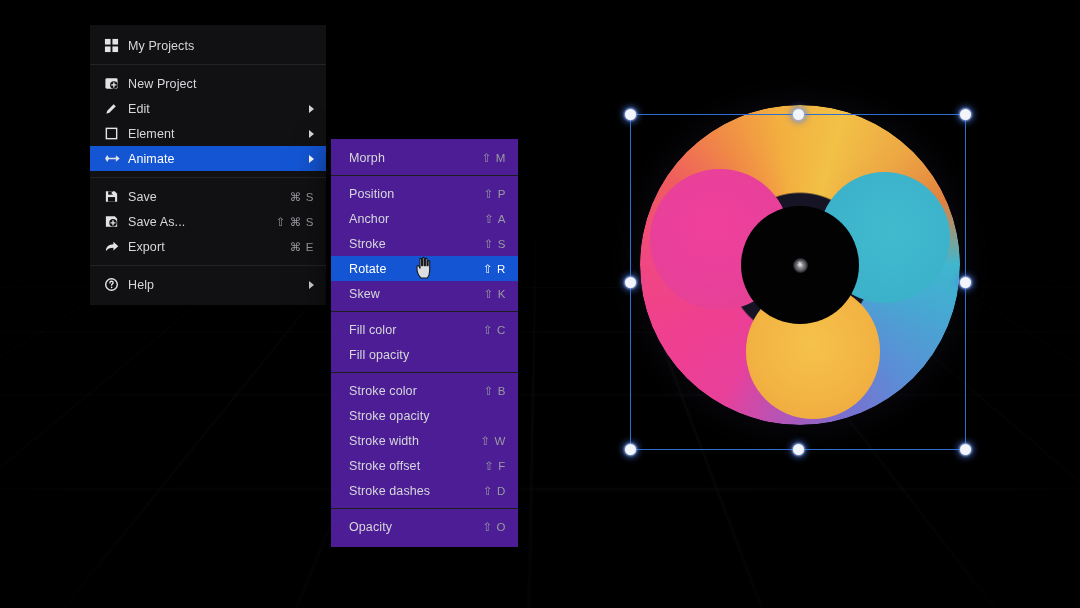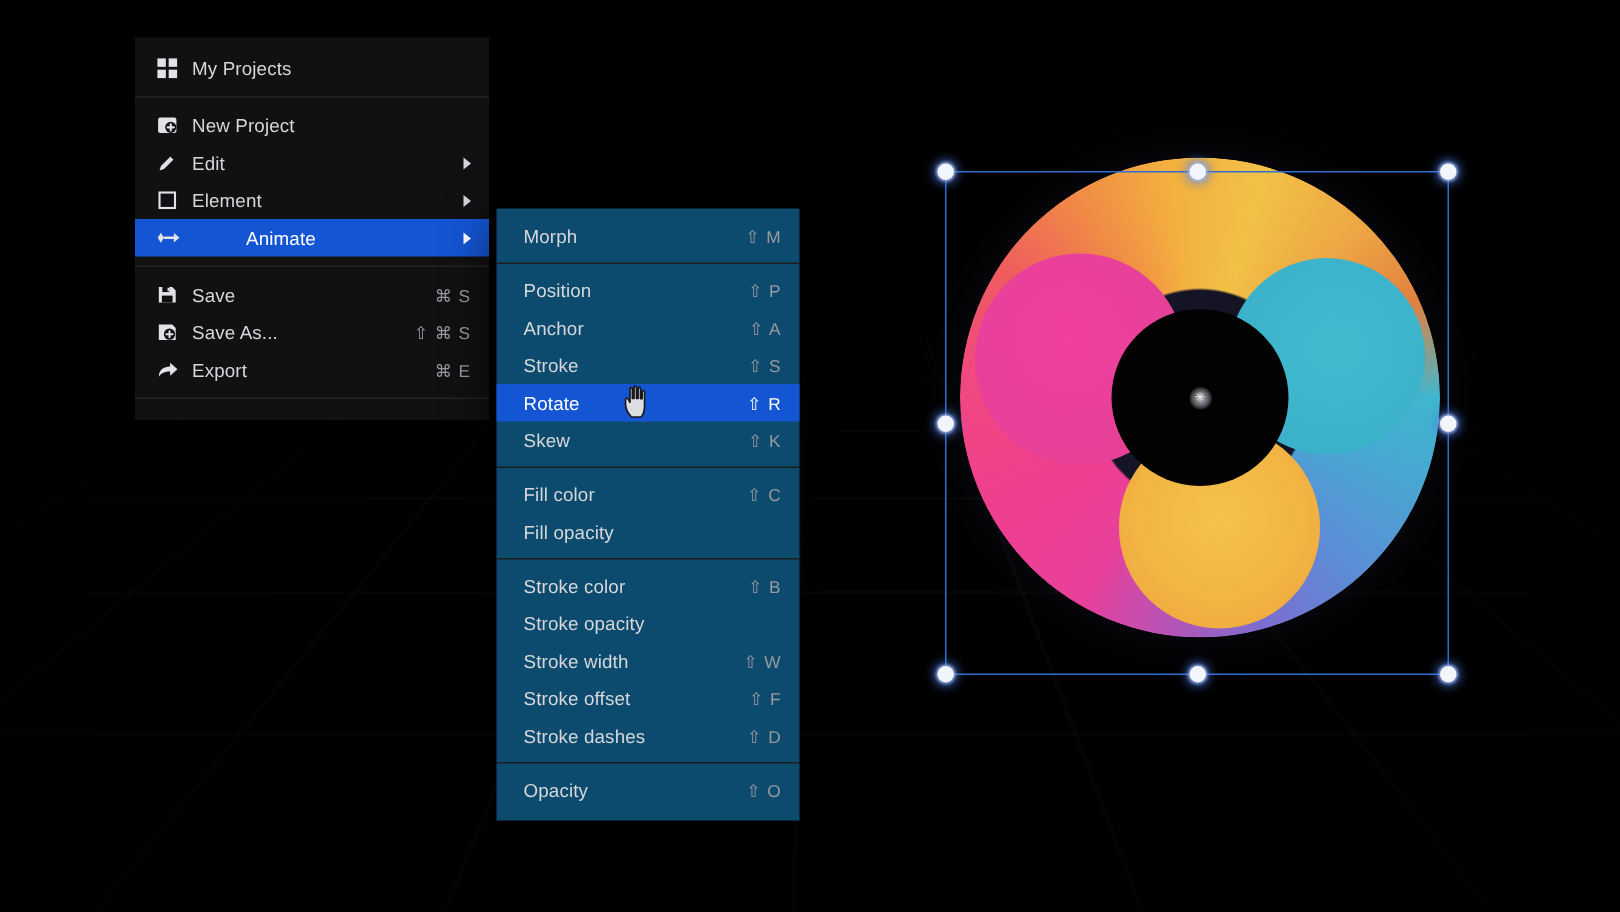--- a/index.html
+++ b/index.html
@@ -97,21 +97,21 @@
   
   .menu{
     position:absolute;
     background:#111113;
     color:#d8d9dc;
     font-size:12.5px;
     box-shadow:0 10px 34px rgba(0,0,0,.72);
     z-index:20;
   }
   #main-menu{left:90px;top:25px;width:236px;padding:8px 0 8px 0;}
-  #sub-menu{left:331px;top:139px;width:202px;padding:6px 0 8px 0;background:#0c4a6e;}
+  #sub-menu{left:331px;top:139px;width:187px;padding:6px 0 8px 0;background:#4c1d95;}
 
   .mi{
     position:relative;display:flex;align-items:center;
     height:25px;padding:0 12px 0 0;
     cursor:default;white-space:nowrap;
   }
   #main-menu .mi{padding-left:14px;}
   #sub-menu .mi{padding-left:18px;}
   .mi .ic{
     width:24px;min-width:24px;height:16px;display:flex;align-items:center;justify-content:flex-start;
@@ -119,21 +119,21 @@
   }
   .mi .lbl{flex:1;color:#d6d7da;letter-spacing:.1px;}
   .mi .sc{
     color:#9a9ba0;font-size:11.5px;letter-spacing:.6px;margin-left:18px;
     display:flex;align-items:center;gap:4px;
   }
   .mi .arw{
     margin-left:14px;width:0;height:0;
     border-left:5px solid #d2d3d6;border-top:4px solid transparent;border-bottom:4px solid transparent;
   }
-  .mi.sel{background:#1455d4;gap:36px;}
+  .mi.sel{background:#1455d4;}
   .mi.sel .lbl,.mi.sel .sc,.mi.sel .ic{color:#fff;}
   .mi.sel .arw{border-left-color:#fff;}
   .sep{height:1px;background:#242427;margin:6px 0;}
   #sub-menu .sep{background:#1d1d20;margin:5px 0;}
 
   svg{display:block;}
 
   
   #cursor{position:absolute;z-index:40;pointer-events:none;}
 </style>
@@ -248,20 +248,31 @@
       <div class="mi">
         <span class="ic">
           <svg width="16" height="15" viewBox="0 0 17 16">
             <path d="M2 13c0-5 3.4-7.2 8-7.3V3l5.2 4.6L10 12.2V9.3C6.2 9.3 3.6 10.4 2 13z" fill="#e2e3e6"></path>
           </svg>
         </span>
         <span class="lbl">Export</span>
         <span class="sc">⌘ E</span>
       </div>
       <div class="sep"></div>
+      <div class="mi">
+        <span class="ic">
+          <svg width="15" height="15" viewBox="0 0 16 16">
+            <circle cx="8" cy="8" r="6.2" stroke="#e2e3e6" fill="none" stroke-width="1.5"></circle>
+            <path d="M6.3 6.3c0-1 .8-1.7 1.7-1.7s1.7.7 1.7 1.6c0 1.2-1.6 1.3-1.6 2.5" stroke="#e2e3e6" fill="none" stroke-width="1.5" stroke-linecap="round"></path>
+            <circle cx="8.1" cy="11.1" r=".85" fill="#e2e3e6"></circle>
+          </svg>
+        </span>
+        <span class="lbl">Help</span>
+        <span class="arw"></span>
+      </div>
     </div>
 
   <div class="menu" id="sub-menu">
       <div class="mi">
         <span class="lbl">Morph</span>
         <span class="sc">⇧ M</span>
       </div>
       <div class="sep"></div>
       <div class="mi">
         <span class="lbl">Position</span>

